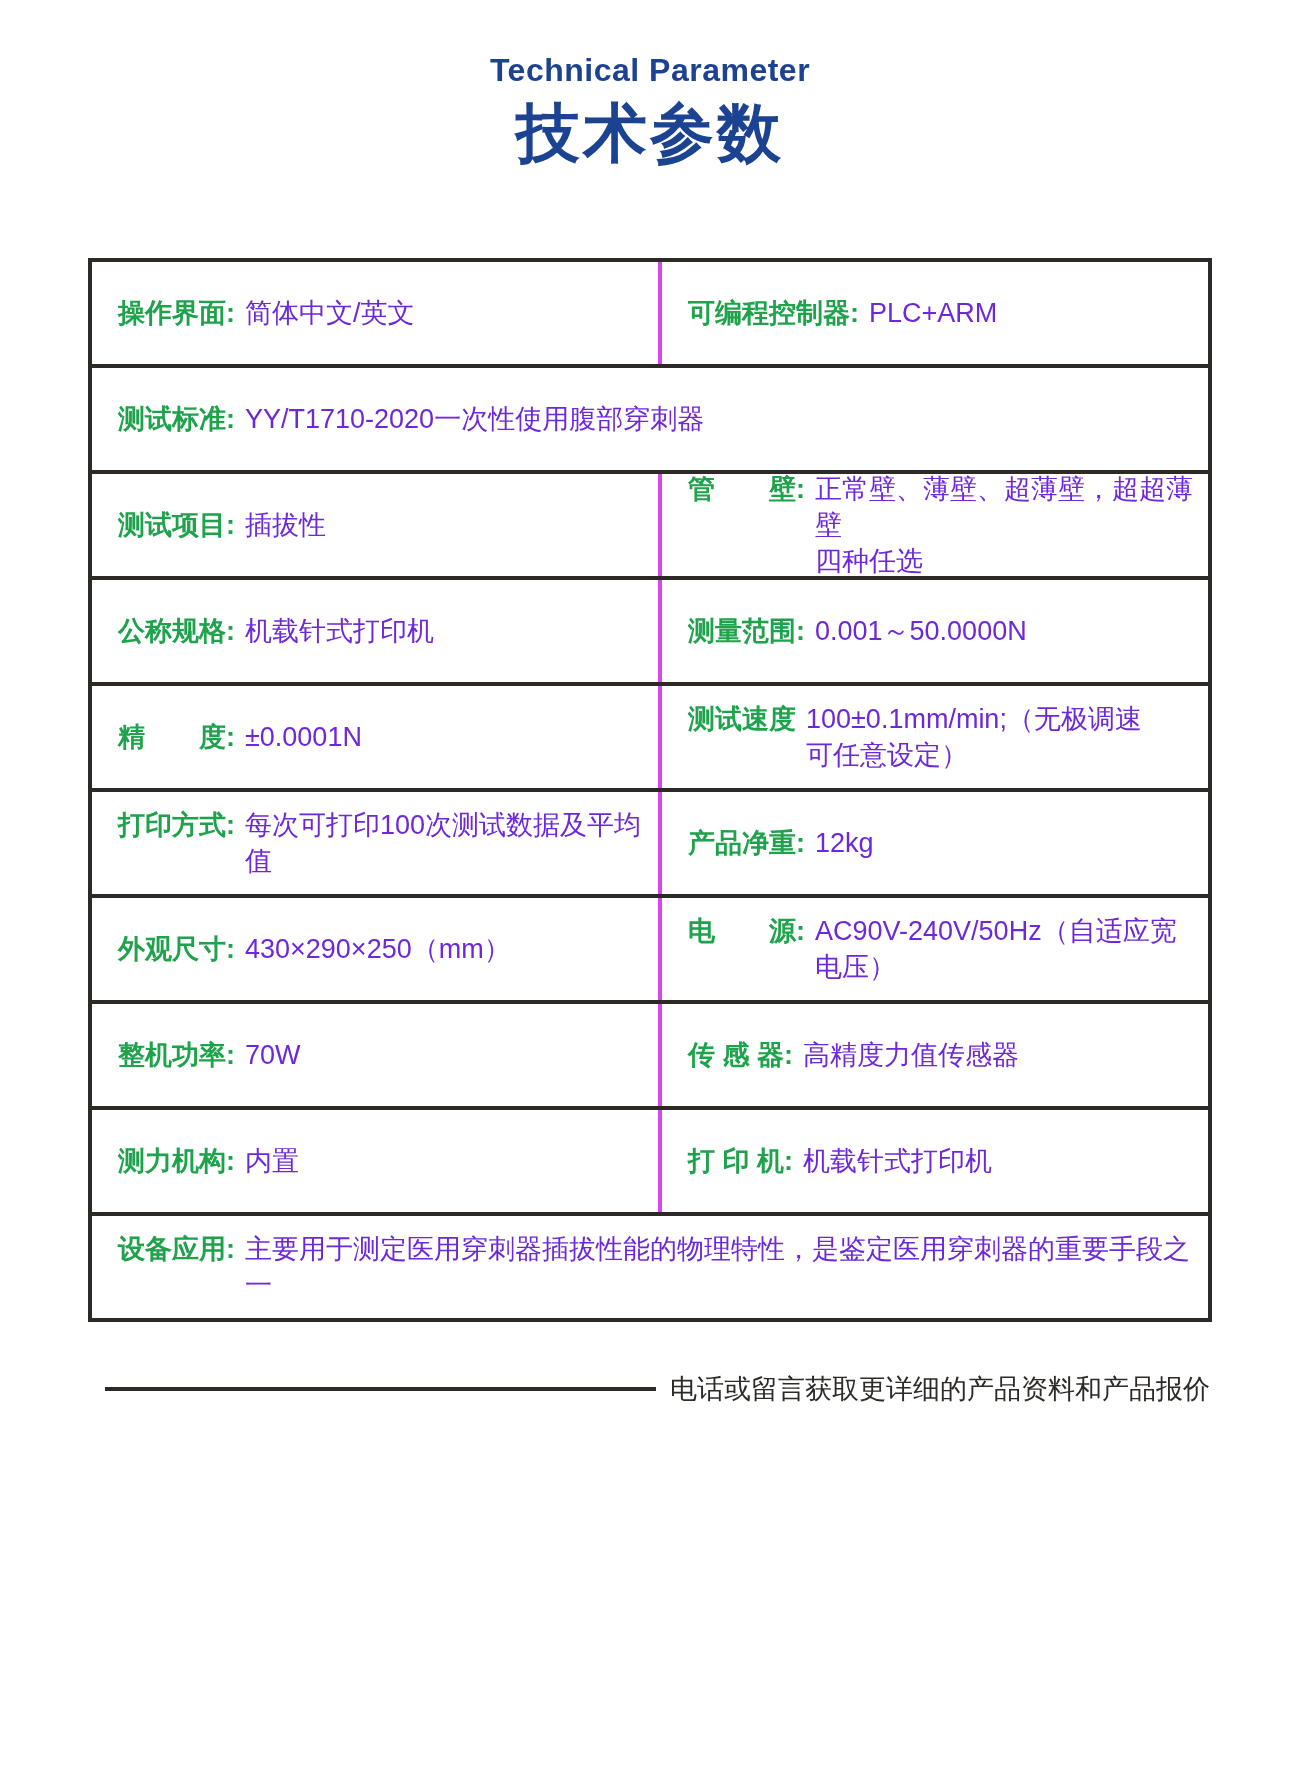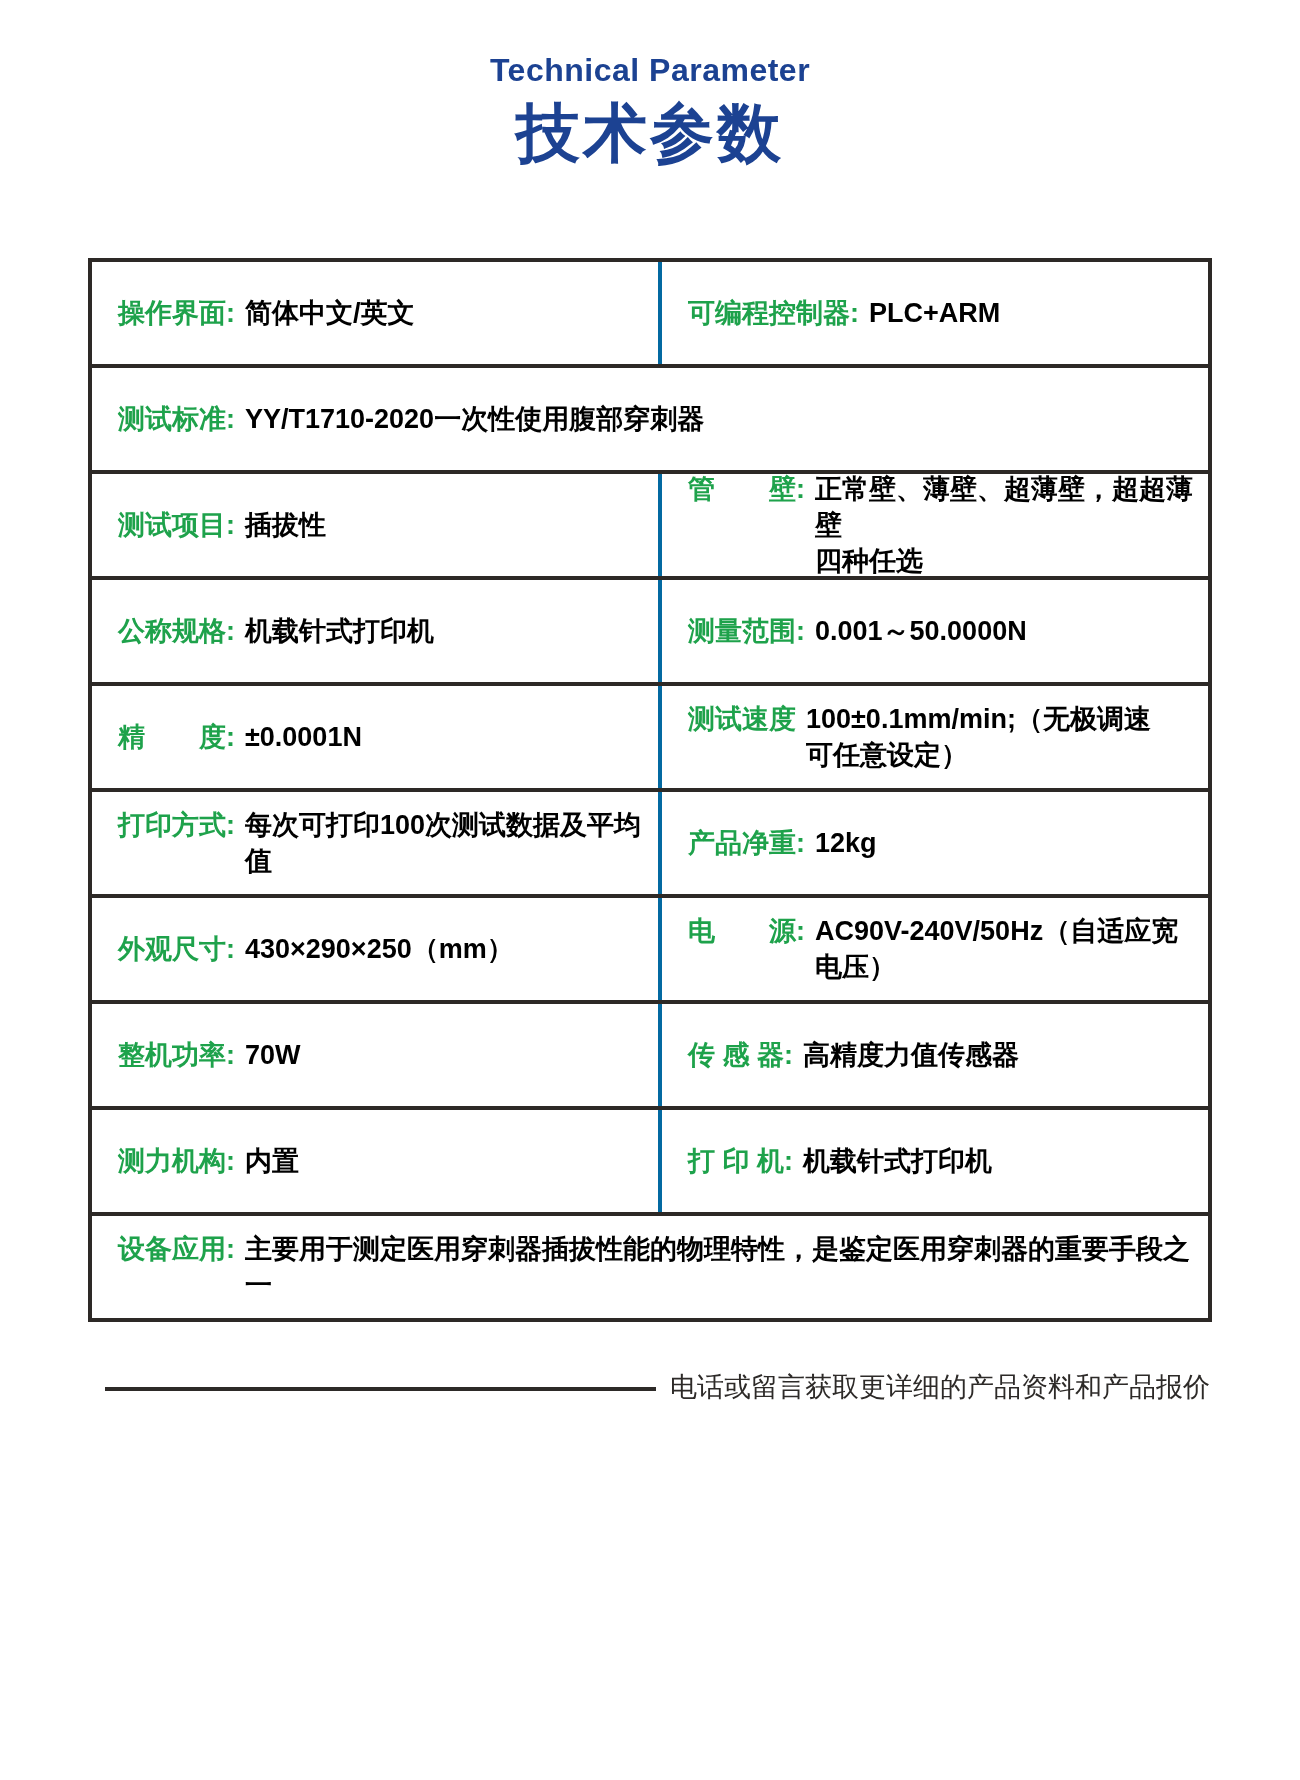--- a/index.html
+++ b/index.html
@@ -25,36 +25,35 @@
     border:4px solid #2d2926;
   }
   .row { display:flex; height:102px; border-bottom:4px solid #2d2926; }
   .row:last-child { border-bottom:none;border-radius:26px; }
   .cell {
     box-sizing:border-box;
     display:flex; align-items:center;
     padding-left:26px; padding-right:8px;
     font-size:27px;
   }
-  .cell.left  { width:570px; flex:none; border-right:4px solid #0369a1; }
+  .cell.left  { width:570px; flex:none; border-right:4px solid #d946ef; }
   .cell.right { flex:1;align-items:center; }
   .row.full .cell { width:100%; }
   .pair { display:flex; align-items:flex-start; gap:10px; }
   .label {
     color:#1ea24b; font-weight:bold;
     white-space:nowrap; line-height:36px;
   }
   .value {
-    color:#000000; font-weight:700;
+    color:#6d28d9; font-weight:400;
     white-space:pre-line; line-height:36px;
   }
   .footer {
     display:flex; align-items:center; gap:14px;
     margin:50px 90px 0 105px;
-    font-family:Liberation Mono, monospace;
   }
   .footer-rule { flex:1; height:4px; background:#2d2a28; }
   .footer-note {
     color:#2d2a28; font-size:27px; font-weight:500;
     white-space:nowrap; line-height:34px;
   }
 </style>
 </head>
 <body>
 

